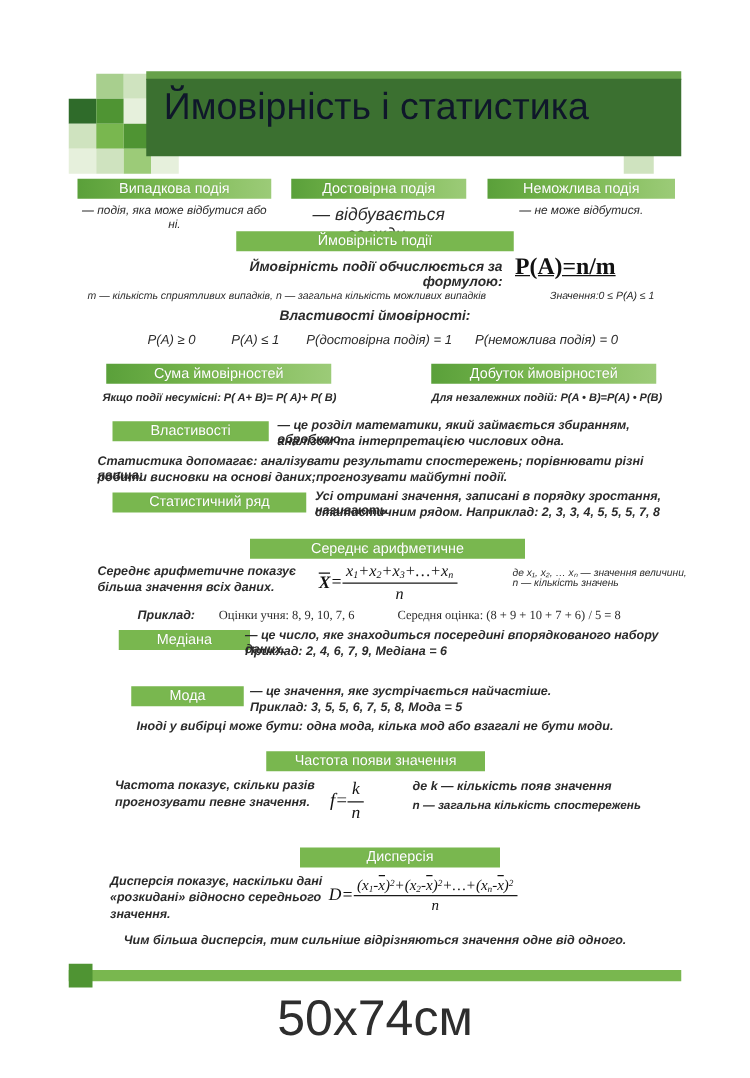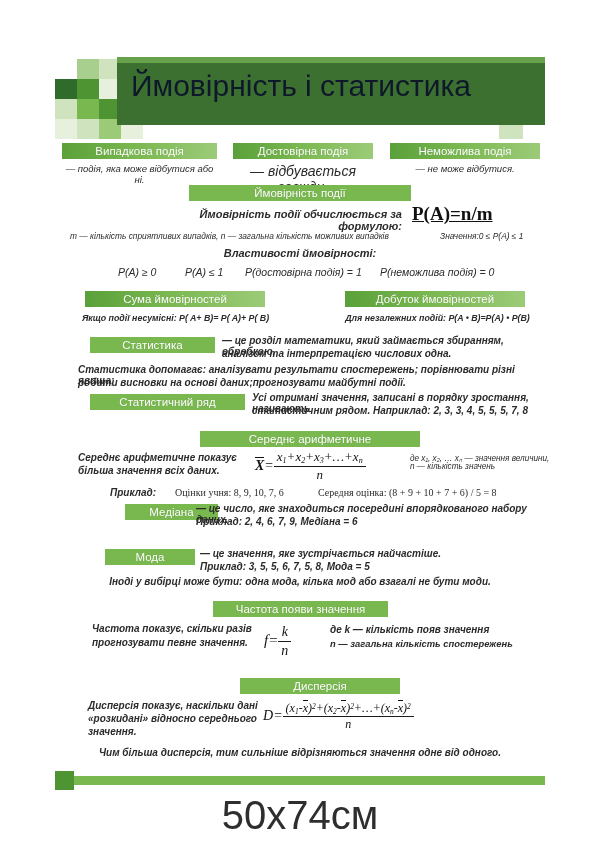--- a/index.html
+++ b/index.html
@@ -120,21 +120,21 @@
   <div class="tx" style="left:185px;top:266px;font-size:10.5px;">P(A) ≤ 1</div>
   <div class="tx" style="left:245px;top:266px;font-size:10.5px;">P(достовірна подія) = 1</div>
   <div class="tx" style="left:380px;top:266px;font-size:10.5px;">P(неможлива подія) = 0</div>
 
   <div class="pill grad" style="position:absolute;left:85px;top:291px;width:180px;">Сума ймовірностей</div>
   <div class="tx c" style="left:78px;top:313px;width:195px;font-size:8.8px;font-weight:bold;">Якщо події несумісні: P( A+ B)= P( A)+ P( B)</div>
 
   <div class="pill grad" style="position:absolute;left:345px;top:291px;width:180px;">Добуток ймовірностей</div>
   <div class="tx c" style="left:340px;top:313px;width:195px;font-size:8.8px;font-weight:bold;">Для незалежних подій: P(A • B)=P(A) • P(B)</div>
 
-  <div class="pill" style="position:absolute;left:90px;top:337px;width:125px;">Статистика</div>
+  <div class="pill" style="position:absolute;left:90px;top:337px;width:125px;">Властивості</div>
   <div class="tx" style="left:222px;top:335px;width:330px;font-size:10px;font-weight:bold;">— це розділ математики, який займається збиранням, обробкою,</div>
   <div class="tx" style="left:222px;top:348px;width:330px;font-size:10px;font-weight:bold;">аналізом та інтерпретацією числових одна.</div>
 
   <div class="tx" style="left:78px;top:364px;width:450px;font-size:10px;font-weight:bold;">Статистика допомагає: аналізувати результати спостережень; порівнювати різні явища;</div>
   <div class="tx" style="left:78px;top:377px;width:450px;font-size:10px;font-weight:bold;">робити висновки на основі даних;прогнозувати майбутні події.</div>
 
   <div class="pill" style="position:absolute;left:90px;top:394px;width:155px;">Статистичний ряд</div>
   <div class="tx" style="left:252px;top:392px;width:300px;font-size:10px;font-weight:bold;">Усі отримані значення, записані в порядку зростання, називають</div>
   <div class="tx" style="left:252px;top:405px;width:300px;font-size:10px;font-weight:bold;">статистичним рядом. Наприклад: 2, 3, 3, 4, 5, 5, 5, 7, 8</div>
 
@@ -150,21 +150,21 @@
     </span>
   </div>
 
   <div class="tx" style="left:410px;top:452px;width:180px;font-size:8.2px;">де x₁, x₂, … xₙ — значення величини,</div>
   <div class="tx" style="left:410px;top:462px;width:180px;font-size:8.2px;">n — кількість значень</div>
 
   <div class="tx" style="left:110px;top:487px;font-size:10px;font-weight:bold;">Приклад:</div>
   <div class="tx ni" style="left:175px;top:487px;font-size:10px;font-family:'Liberation Serif',serif;">Оцінки учня: 8, 9, 10, 7, 6</div>
   <div class="tx ni" style="left:318px;top:487px;font-size:10px;font-family:'Liberation Serif',serif;">Середня оцінка: (8 + 9 + 10 + 7 + 6) / 5 = 8</div>
 
-  <div class="pill" style="position:absolute;left:95px;top:504px;width:93px;margin-left:30px;">Медіана</div>
+  <div class="pill" style="position:absolute;left:95px;top:504px;width:105px;">Медіана</div>
   <div class="tx" style="left:196px;top:503px;width:350px;font-size:10px;font-weight:bold;">— це число, яке знаходиться посередині впорядкованого набору даних.</div>
   <div class="tx" style="left:196px;top:516px;width:350px;font-size:10px;font-weight:bold;">Приклад: 2, 4, 6, 7, 9,   Медіана = 6</div>
 
   <div class="pill" style="position:absolute;left:105px;top:549px;width:90px;">Мода</div>
   <div class="tx" style="left:200px;top:548px;width:350px;font-size:10px;font-weight:bold;">— це значення, яке зустрічається найчастіше.</div>
   <div class="tx" style="left:200px;top:561px;width:350px;font-size:10px;font-weight:bold;">Приклад: 3, 5, 5, 6, 7, 5, 8, Мода = 5</div>
   <div class="tx c" style="left:60px;top:576px;width:480px;font-size:10px;font-weight:bold;">Іноді у вибірці може бути: одна мода, кілька мод або взагалі не бути моди.</div>
 
   <div class="pill" style="position:absolute;left:213px;top:601px;width:175px;">Частота появи значення</div>
 

